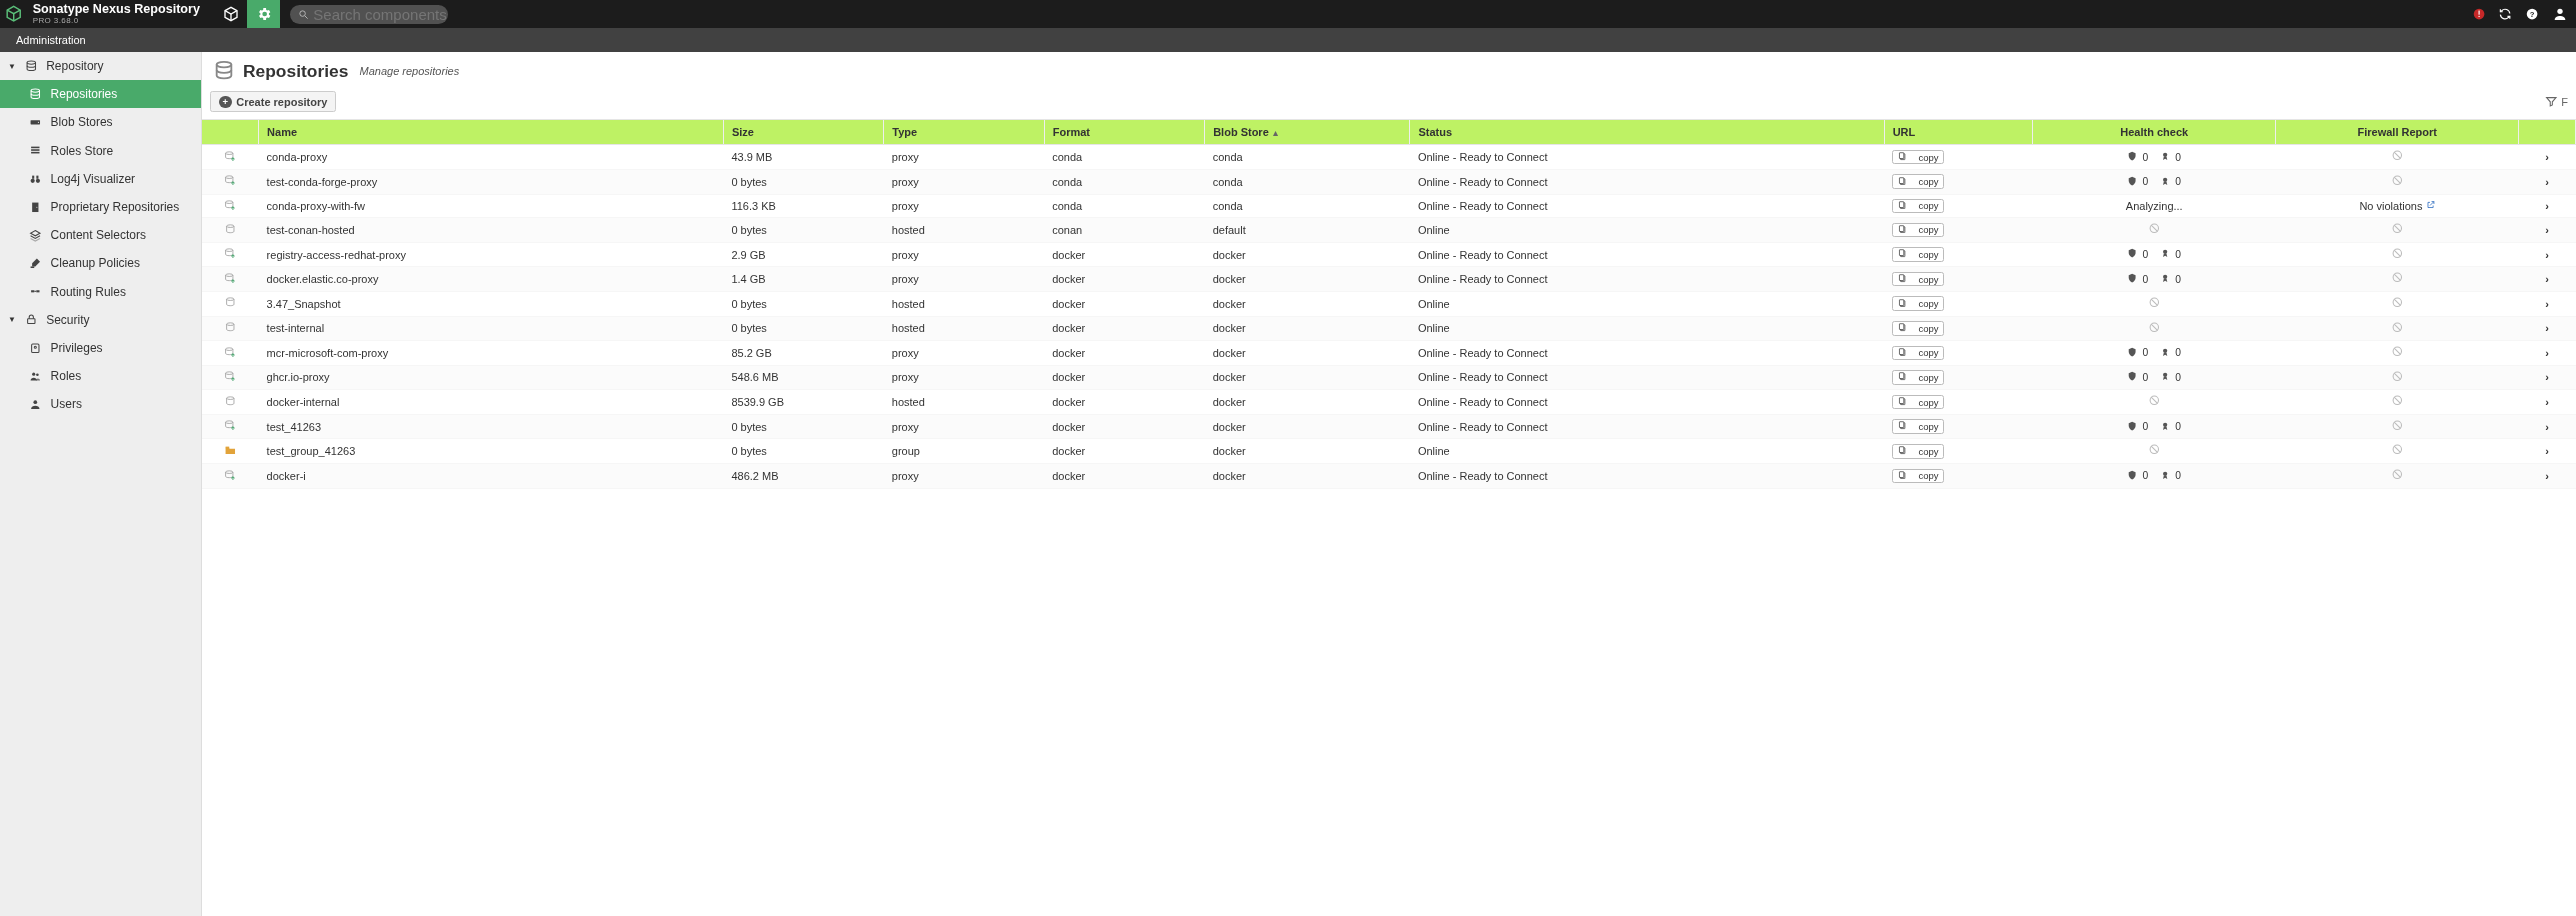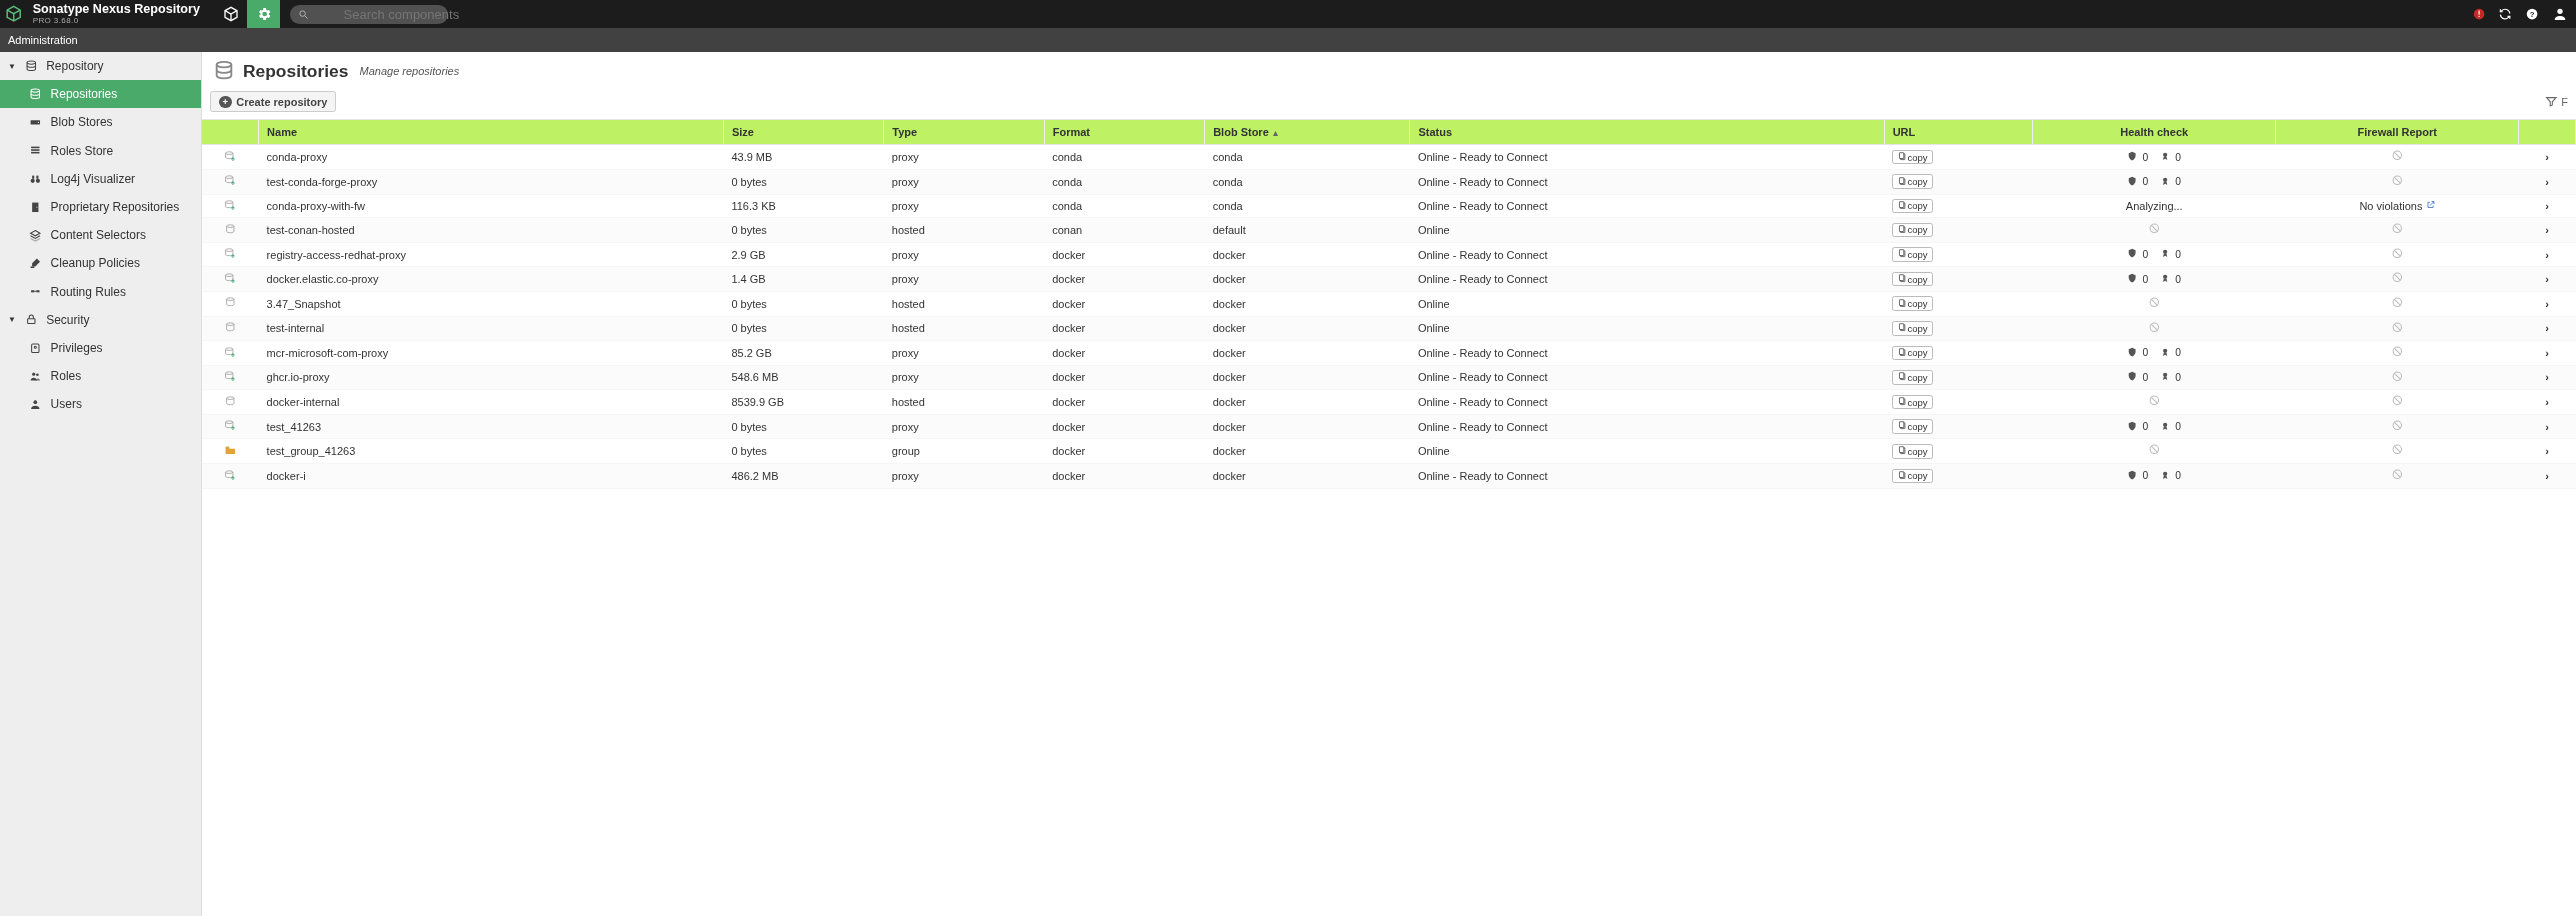--- a/index.html
+++ b/index.html
@@ -11,26 +11,26 @@
   .brand { display: flex; align-items: center; gap: 9px; }
   .brand-logo { width: 19px; height: 19px; display:flex; align-items:center; justify-content:center; }
   .brand-text { color: #fff; font-weight: 700; font-size: 12.6px; line-height: 1; }
   .brand-sub { color: #aaa; font-size: 8px; letter-spacing: 0.4px; line-height: 1; margin-top: 1.6px; }
   .brand-col { display:flex; flex-direction:column; }
   .topnav { display:flex; align-items:stretch; margin-left: 14.2px; height: 100%; }
   .topnav-btn { width: 33px; display:flex; align-items:center; justify-content:center; cursor:pointer; color:#fff; }
   .topnav-btn.active { background:#49aa6a; }
   .search-wrap { margin-left: 9.5px; height: 19px; width: 158px; background:#515151; border-radius: 9.5px; display:flex; align-items:center; padding:0 8px; gap:4.7px; }
   .search-wrap svg { flex:0 0 auto; }
-  .search-input { flex:1; background:transparent; border:none; outline:none; color:#bbb; font-size:13px;text-align:center; }
+  .search-input { flex:1; background:transparent; border:none; outline:none; color:#bbb; font-size:15px; }
   .top-right { margin-left:auto; display:flex; align-items:center; gap:12.6px; color:#fff; }
   .top-right .ico { cursor:pointer; display:flex; }
 
   
-  .admin-strip { height: 24px; background:#414141; color:#fff; display:flex; align-items:center; padding:0 8px; font-size:11px; font-weight:400; }
+  .admin-strip { height: 24px; background:#414141; color:#fff; display:flex; align-items:center; padding:0 16px; font-size:11px; font-weight:400; }
 
   
   .layout { display:flex; height: calc(100% - 51px); }
   .sidebar { width: 202px; background:#eee; border-right:0.8px solid #ddd; overflow:hidden; }
   .side-group { }
   .side-item { display:flex; align-items:center; gap:8px; padding:7.1px 6.3px 7.1px 8px; font-size:12px; color:#333; cursor:pointer; }
   .side-top { font-weight:400; }
   .side-sub { padding-left: 28.4px; font-size:12px; }
   .side-sub.active { background:#49aa6a; color:#fff; }
   .caret { width:8px; display:inline-block; font-size:8px; color:#333; }
@@ -59,21 +59,21 @@
   .col-size { width:68px; }
   .col-type { width:68px; }
   .col-format { width:68px; }
   .col-blob { width:87px; }
   .col-status { width:201px; }
   .col-url { width:63px; }
   .col-health { width:103px; text-align:center; }
   .col-fw { width:103px; text-align:center; }
   .col-arrow { width:24px; text-align:center; }
 
-  .copy-btn { display:inline-flex; align-items:center; gap:1px; background:#fff; border:0.8px solid #bbb; border-radius:2.4px; padding:0.8px 4.7px; font-size:9.5px; cursor:pointer; color:#333; }
+  .copy-btn { display:inline-flex; align-items:center; gap:12px; background:#fff; border:0.8px solid #bbb; border-radius:2.4px; padding:0.8px 4.7px; font-size:9.5px; cursor:pointer; color:#333; }
   .hc { display:inline-flex; align-items:center; gap:4.7px; color:#333; font-size:10.3px; }
   .hc .shield, .hc .ribbon { color:#555; }
   .ban { color:#bbb; font-size:12.6px; }
   .chev { color:#333; font-weight:900; }
   .sort-ind { font-size:8.7px; color:#666; margin-left:2.4px; }
   .fw-text { font-size:11px; color:#333; }
   .ext-link { color:#2a6bbf; margin-left:3.2px; }
   thead th.center { text-align:center; }
   td.center { text-align:center; }
 </style>

